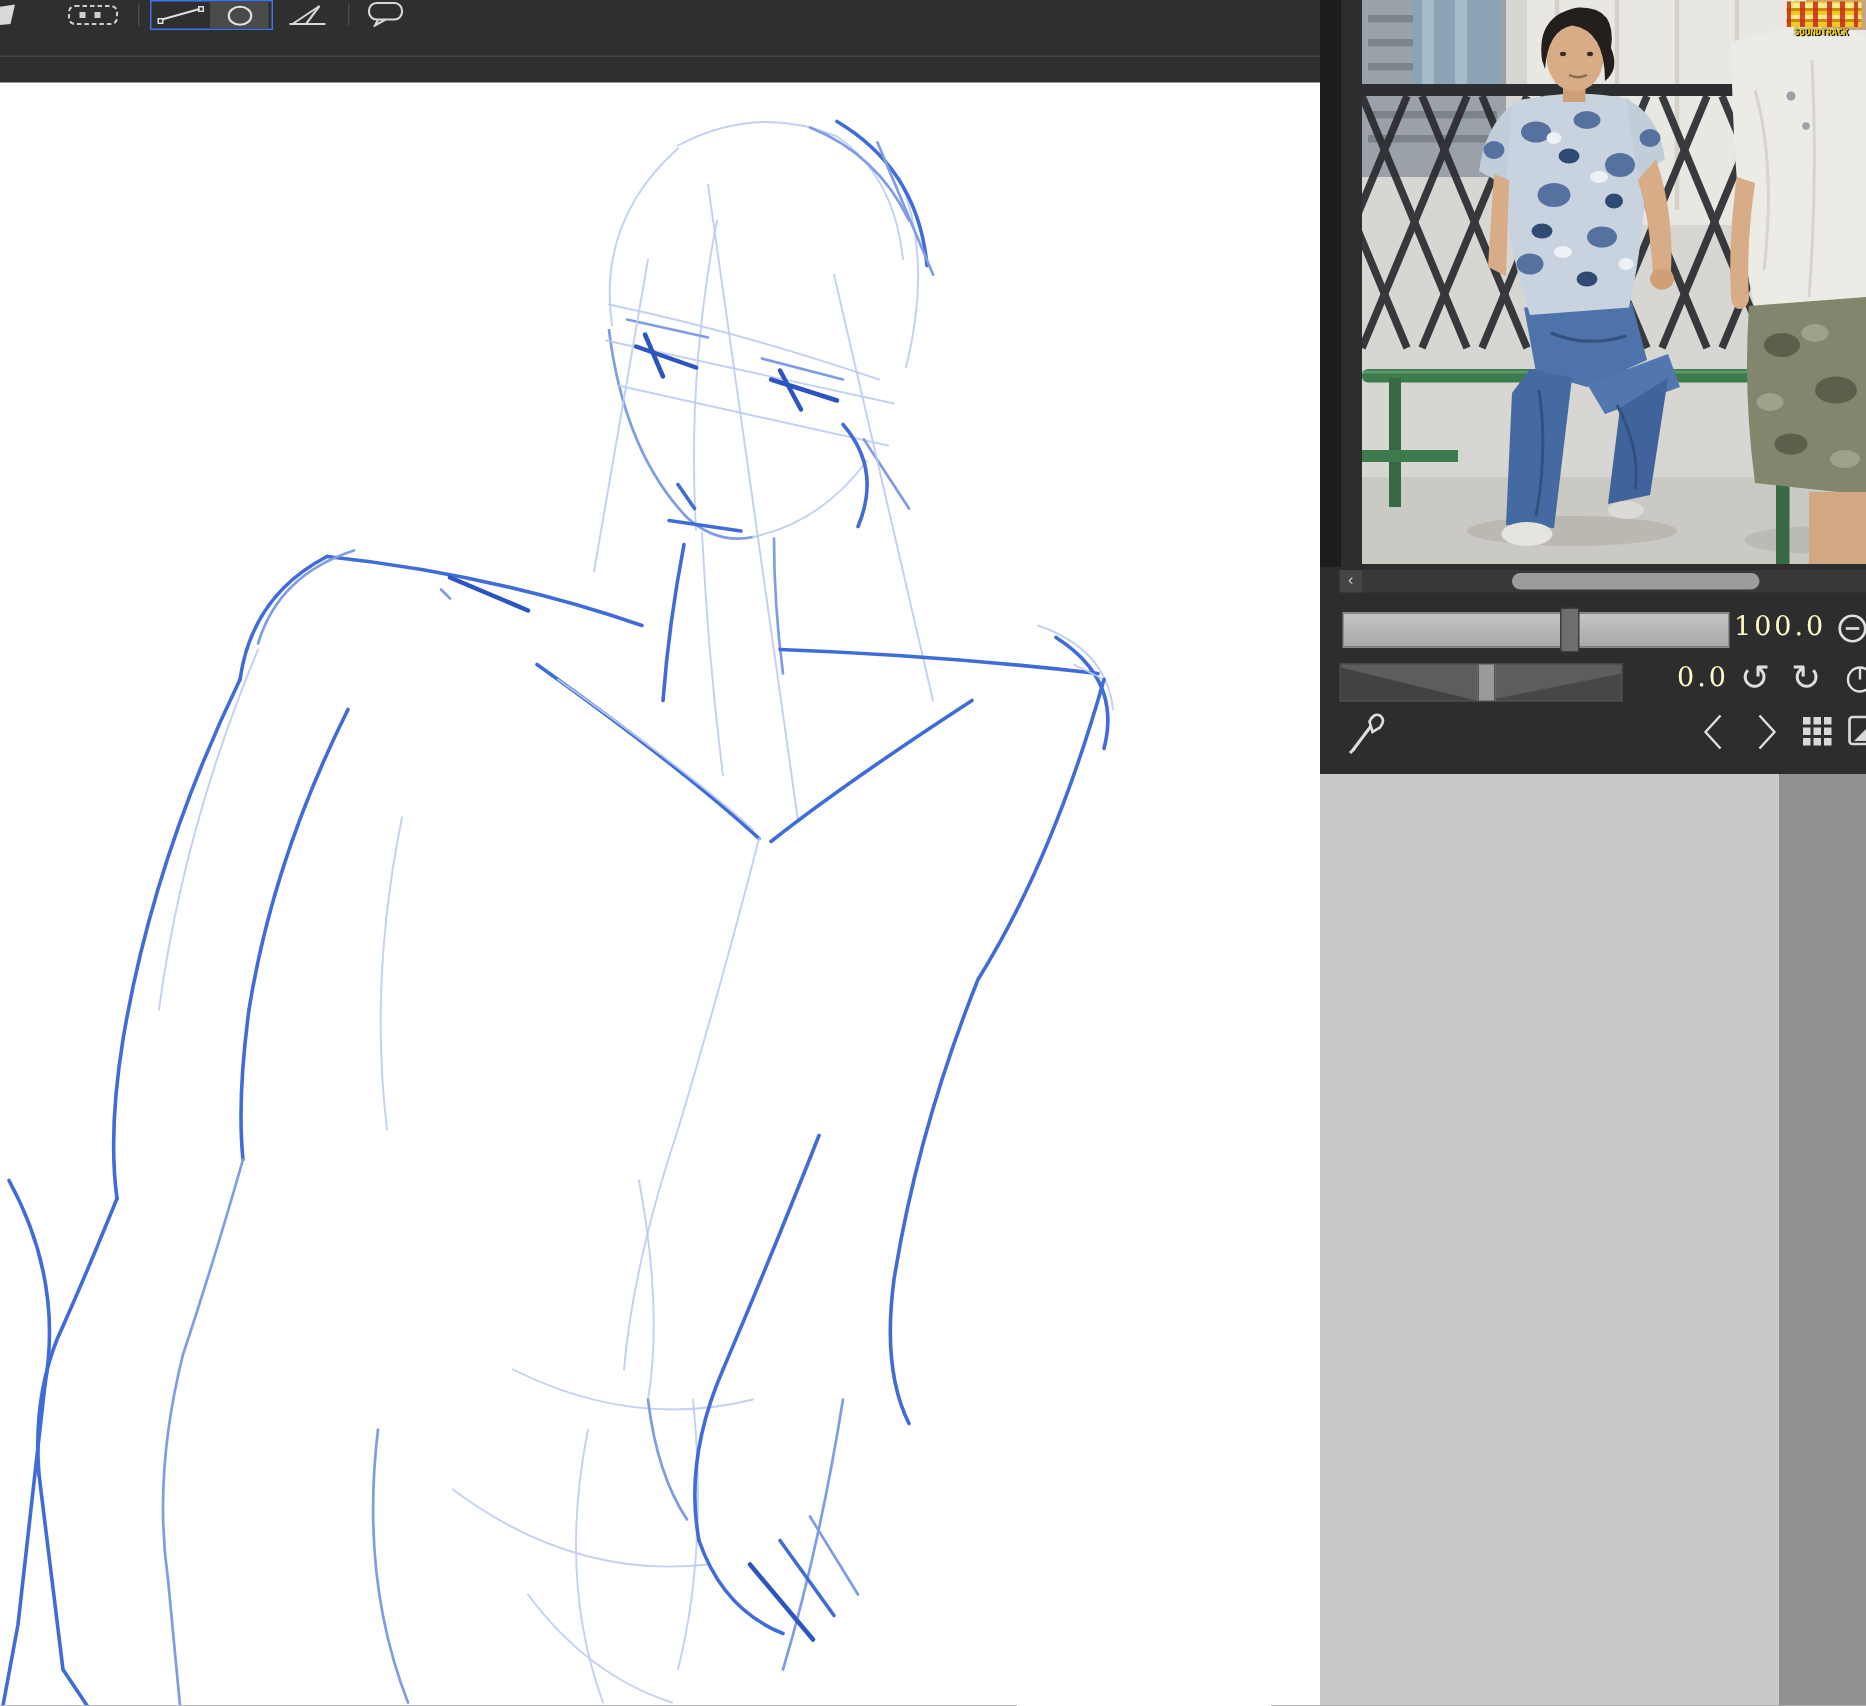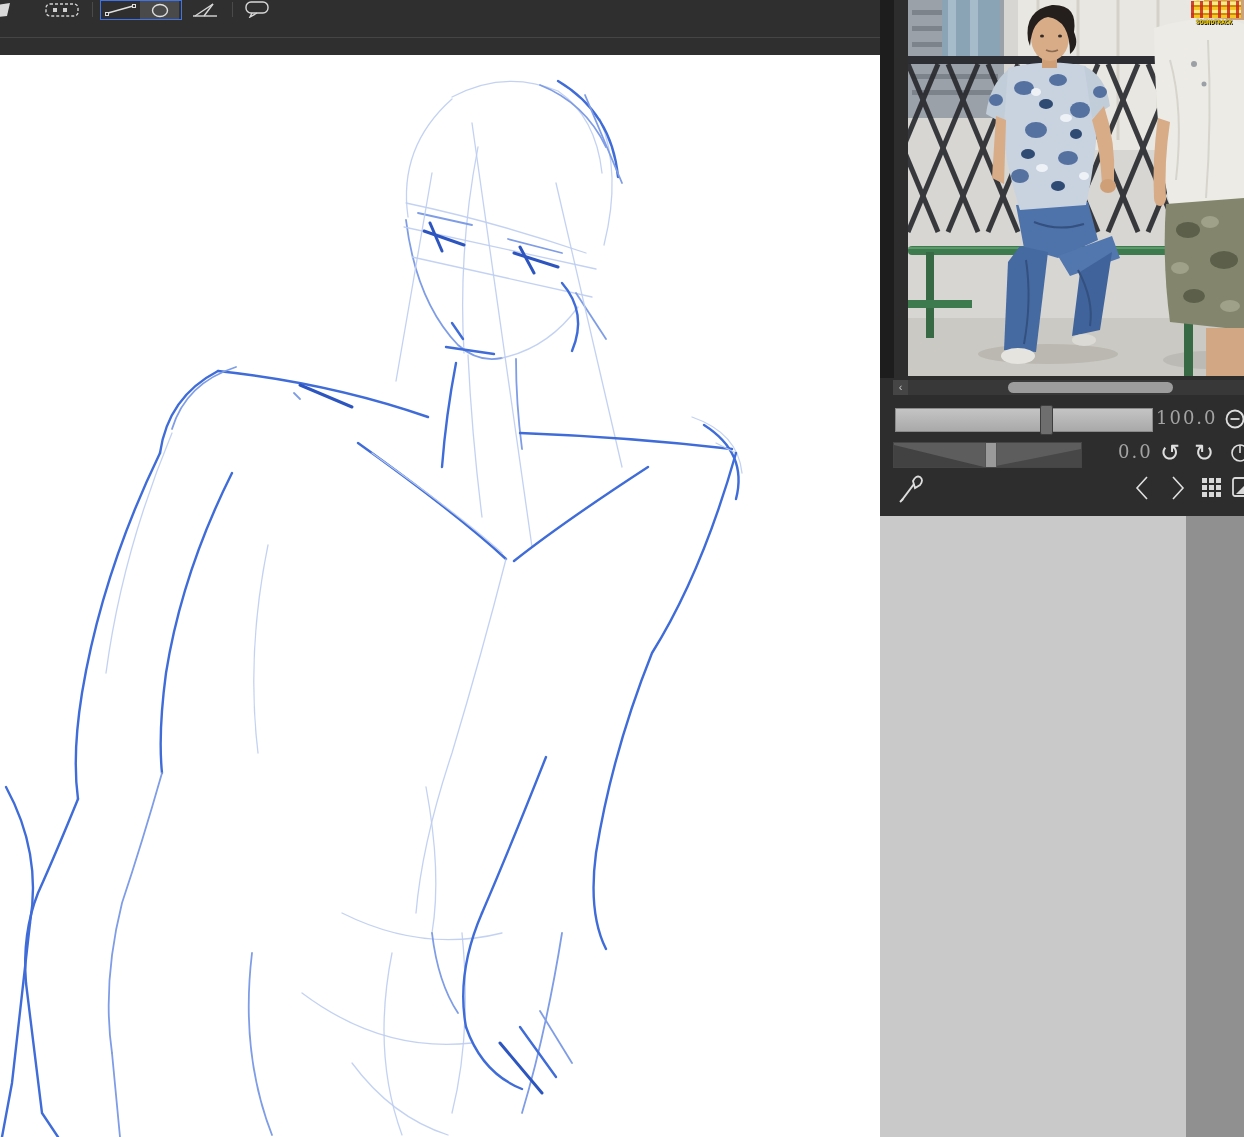--- a/index.html
+++ b/index.html
@@ -34,21 +34,21 @@
      color:#ffd900;text-shadow:0 0 1px #000,1px 1px 0 #000;letter-spacing:0;}
 
   .scroll-btn{position:absolute;left:13px;top:380px;width:15px;height:15px;background:#454545;border:none;
      color:#c5c5c5;font-size:11px;line-height:13px;text-align:center;padding:0;font-family:"Liberation Sans",sans-serif;}
   .scroll-track{position:absolute;left:28px;top:380px;width:336px;height:15px;background:#383838;}
   .scroll-thumb{position:absolute;left:100px;top:2px;width:165px;height:11px;background:#9c9c9c;border-radius:6px;}
 
   .zoom-slider{position:absolute;left:15px;top:408px;width:256px;height:22px;
      background:linear-gradient(#c4c4c4,#a9a9a9);border:1px solid #8a8a8a;}
   .zoom-handle{position:absolute;left:144px;top:-4px;width:11px;height:28px;background:#6e6e6e;border:1px solid #3d3d3d;border-radius:2px;}
-  .sv-value{position:absolute;color:#a3a3a3;font-family:"DejaVu Serif",serif;font-size:18px;letter-spacing:2px;}
+  .sv-value{position:absolute;color:#fef9c3;font-family:"DejaVu Serif",serif;font-size:18px;letter-spacing:2px;}
   .zoom-value{left:276px;top:407px;width:86px;text-align:left;}
   .rot-value{left:238px;top:441px;}
 
   .rot-slider{position:absolute;left:13px;top:442px;width:187px;height:24px;background:#5d5d5d;border:1px solid #454545;overflow:hidden;}
   .rot-handle{position:absolute;left:91px;top:-3px;width:10px;height:30px;background:#9a9a9a;border:1px solid #555;}
 
   .sv-icon{position:absolute;color:#dedede;}
   .rot-ccw{left:280px;top:438px;font-size:24px;line-height:30px;}
   .rot-cw{left:314px;top:438px;font-size:24px;line-height:30px;}
   .rot-reset{left:348px;top:440px;}

